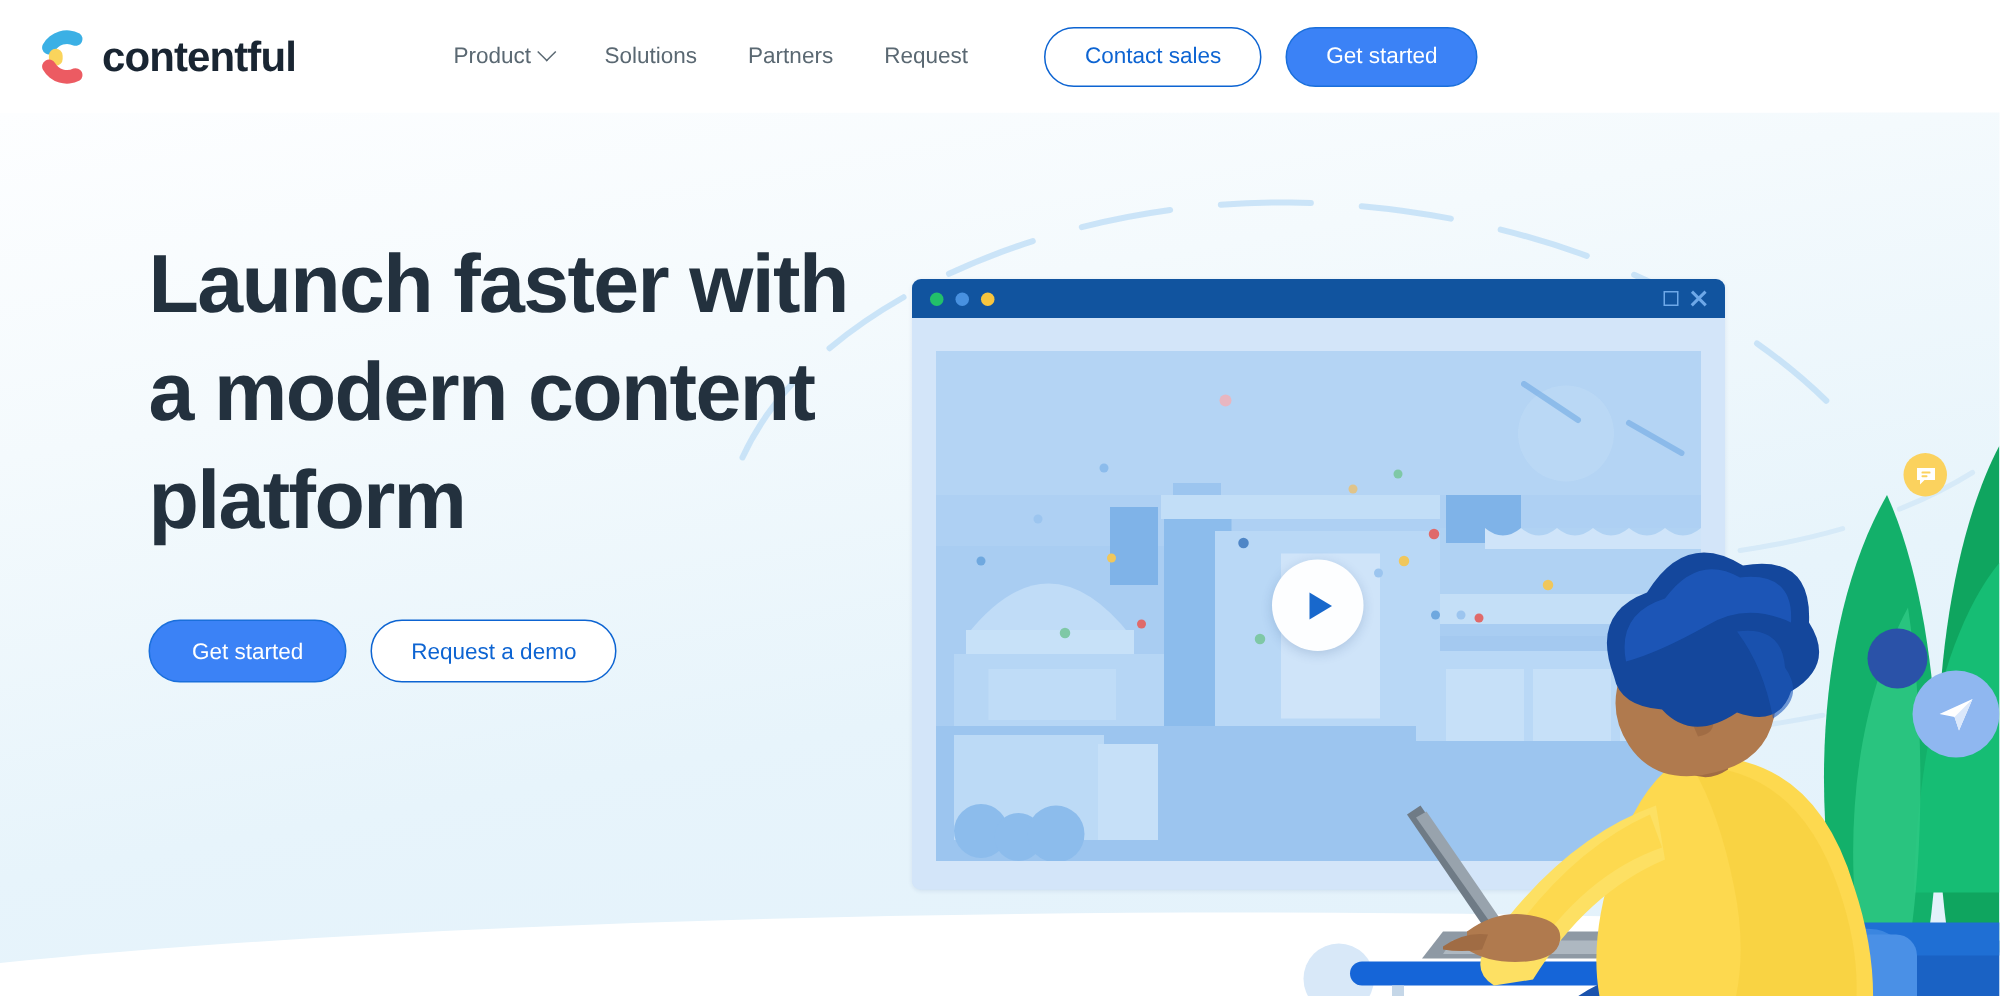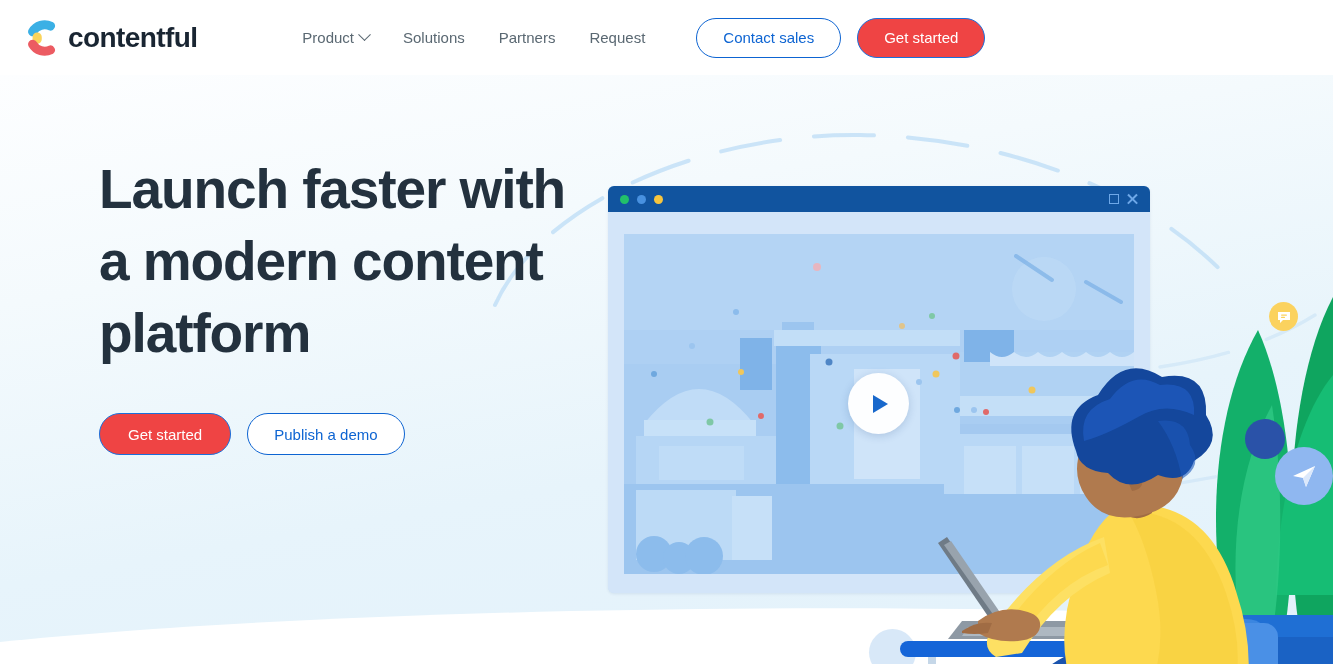--- a/index.html
+++ b/index.html
@@ -55,21 +55,21 @@
     display: inline-flex; align-items: center; justify-content: center;
     font-weight: 500;
   }
   .btn-outline {
     border: 1.5px solid #0d64d2;
     color: #0d64d2; background: #fff;
     height: 40px; padding: 0 26px;
   }
   .btn-filled {
     border: 1.5px solid #1a6fdb;
-    color: #ffffff; background: #ef4444;
+    color: #ffffff; background: #3b82f6;
     height: 40px; padding: 0 26px;
   }
 
   
   .hero {
     position: absolute; top: 75px; left: 0;
     width: 1333px; height: 589px;
     background: linear-gradient(170deg, #fdfeff 0%, #f4fafd 28%, #e7f4fb 62%, #e2f1fb 100%);
     overflow: hidden;
   }
@@ -225,21 +225,21 @@
       <path d="M880 118 L935 150"></path>
       <path d="M975 145 L1050 200"></path>
       <path d="M1085 180 L1135 218"></path>
     </g>
   </svg>
 
   <div class="hero-copy">
     <h1 class="hero-title">Launch faster with a modern content platform</h1>
     <div class="hero-cta">
       <div class="btn btn-filled btn-lg" style="padding:0 28px;">Get started</div>
-      <div class="btn btn-outline btn-lg" style="padding:0 26px;">Publish a demo</div>
+      <div class="btn btn-outline btn-lg" style="padding:0 26px;">Request a demo</div>
     </div>
   </div>
 
   <div class="circle-pale"></div>
 
   <div class="video-window">
     <div class="vw-bar">
       <div class="vw-dots">
         <span class="dot green"></span>
         <span class="dot blue"></span>

